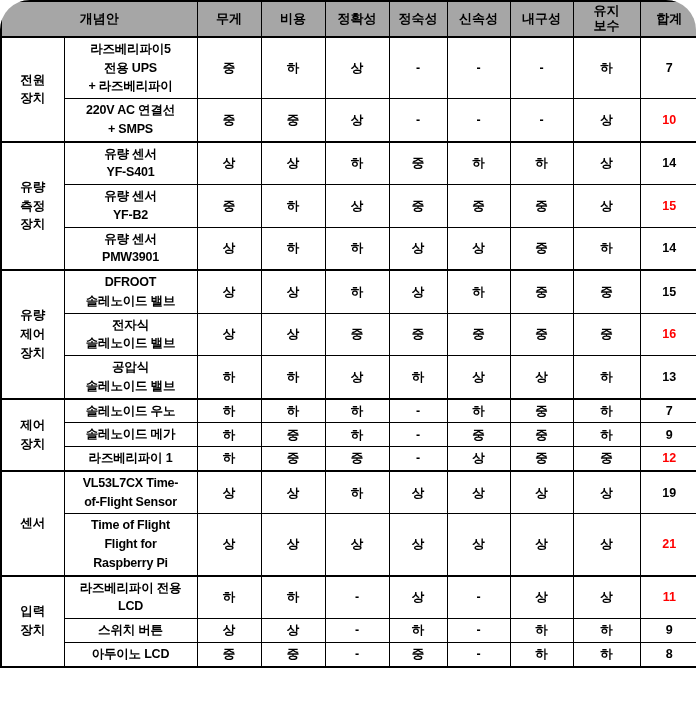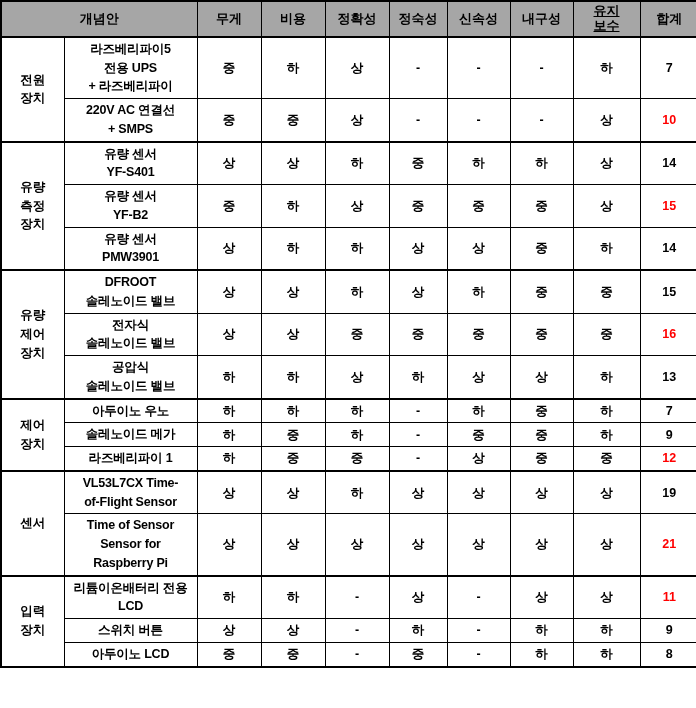--- a/index.html
+++ b/index.html
@@ -11,20 +11,21 @@
     width: 696px;
     height: 708px;
     overflow: hidden;
     font-family: "Liberation Sans", "DejaVu Sans", sans-serif;
   }
   #matrix-wrap {
     width: 696px;
     height: 708px;
     overflow: hidden;
     position: relative;
+    border-radius: 30px;
   }
   table.eval-matrix {
     border-collapse: collapse;
     table-layout: fixed;
     width: 696px;
     border: 2px solid #000000;
   }
   table.eval-matrix th,
   table.eval-matrix td {
     border: 1px solid #000000;
@@ -67,21 +68,20 @@
   }
   td.total-cell.best {
     color: #ff0000;
   }
   tr.section-start > td {
     border-top: 2px solid #000000;
   }
   .hdr-two-line {
     display: block;
     line-height: 1.15;
-    text-decoration: underline;
   }
   .nm {
     display: block;
     line-height: 1.5;
   }
 </style>
 </head>
 <body>
 
 <div id="matrix-wrap">
@@ -241,21 +241,21 @@
           <td class="score-cell">상</td>
           <td class="score-cell">하</td>
           <td class="total-cell">13</td>
         </tr>
         <tr class="section-start">
           <td class="cat-cell" rowspan="3">
             <span class="nm">제어</span>
             <span class="nm">장치</span>
           </td>
           <td class="name-cell">
-            <span class="nm">아두이노 우노</span>
+            <span class="nm">솔레노이드 우노</span>
           </td>
           <td class="score-cell">하</td>
           <td class="score-cell">하</td>
           <td class="score-cell">하</td>
           <td class="score-cell">-</td>
           <td class="score-cell">하</td>
           <td class="score-cell">중</td>
           <td class="score-cell">하</td>
           <td class="total-cell">7</td>
         </tr>
@@ -297,40 +297,40 @@
           <td class="score-cell">상</td>
           <td class="score-cell">하</td>
           <td class="score-cell">상</td>
           <td class="score-cell">상</td>
           <td class="score-cell">상</td>
           <td class="score-cell">상</td>
           <td class="total-cell">19</td>
         </tr>
         <tr>
           <td class="name-cell">
-            <span class="nm">Time of Sensor</span>
-            <span class="nm">Sensor for</span>
+            <span class="nm">Time of Flight</span>
+            <span class="nm">Flight for</span>
             <span class="nm">Raspberry Pi</span>
           </td>
           <td class="score-cell">상</td>
           <td class="score-cell">상</td>
           <td class="score-cell">상</td>
           <td class="score-cell">상</td>
           <td class="score-cell">상</td>
           <td class="score-cell">상</td>
           <td class="score-cell">상</td>
           <td class="total-cell best">21</td>
         </tr>
         <tr class="section-start">
           <td class="cat-cell" rowspan="3">
             <span class="nm">입력</span>
             <span class="nm">장치</span>
           </td>
           <td class="name-cell">
-            <span class="nm">리튬이온배터리 전용</span>
+            <span class="nm">라즈베리파이 전용</span>
             <span class="nm">LCD</span>
           </td>
           <td class="score-cell">하</td>
           <td class="score-cell">하</td>
           <td class="score-cell">-</td>
           <td class="score-cell">상</td>
           <td class="score-cell">-</td>
           <td class="score-cell">상</td>
           <td class="score-cell">상</td>
           <td class="total-cell best">11</td>

